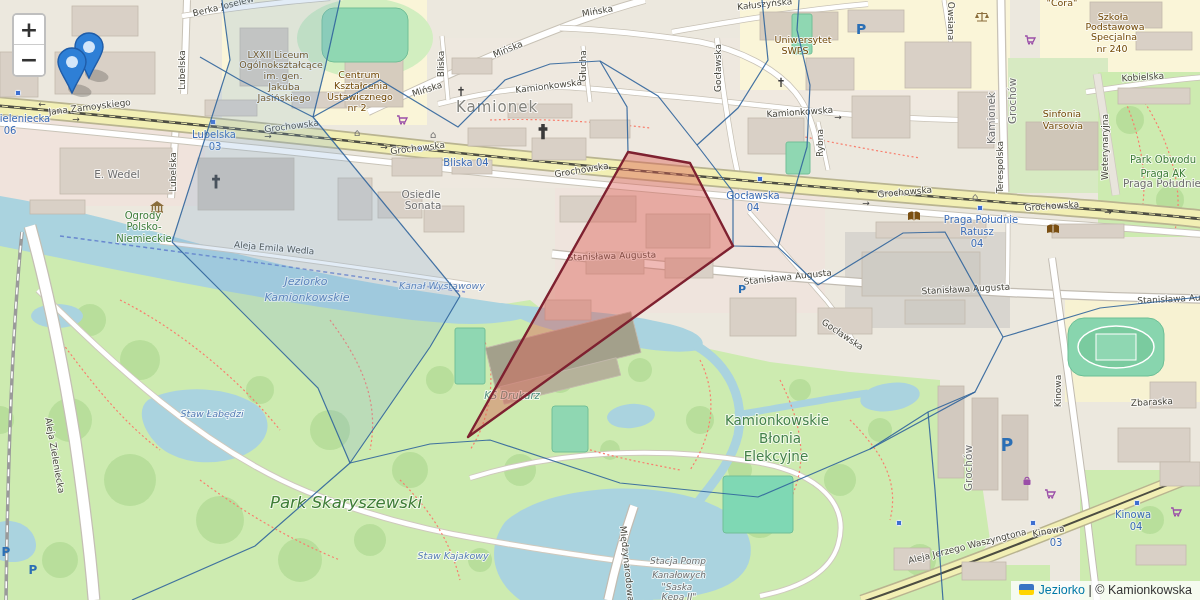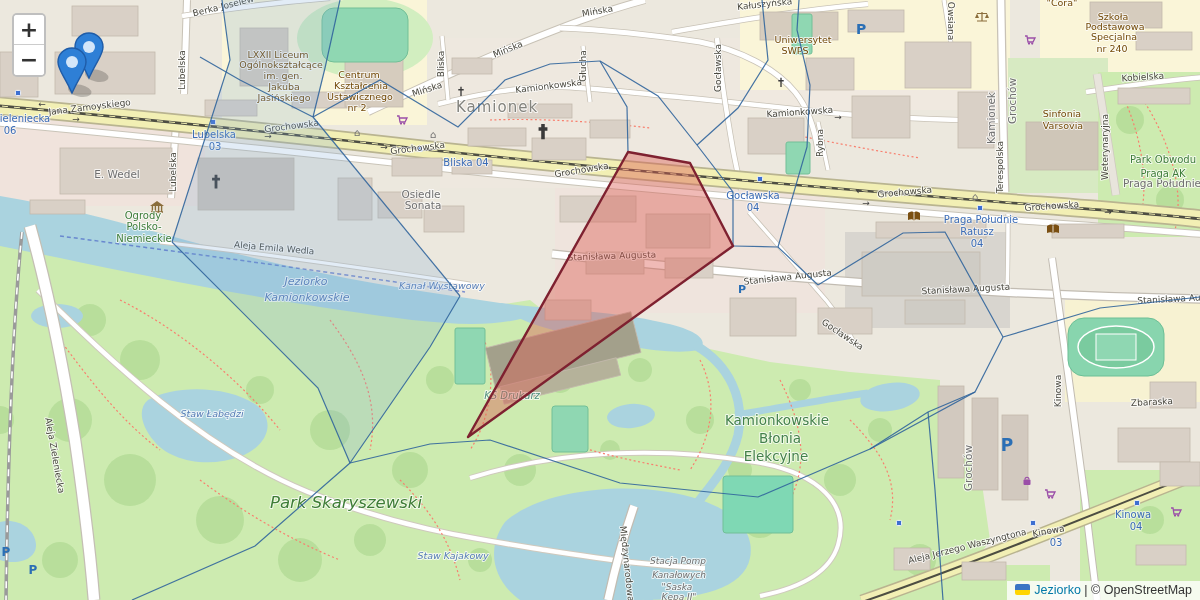--- a/index.html
+++ b/index.html
@@ -516,15 +516,15 @@
   </svg>
 
   <div class="zoomctl">
     <button>+</button>
     <button>−</button>
   </div>
 
   <div class="attrib">
     <span class="flag"><i class="fb"></i><i class="fy"></i></span><a class="lf-link">Jeziorko</a>
     <span>|</span>
-    <a class="osm-link">© OpenStreetMap</a>
+    <a class="osm-link">© Kamionkowska</a>
   </div>
 </div>
 
 </body></html>

